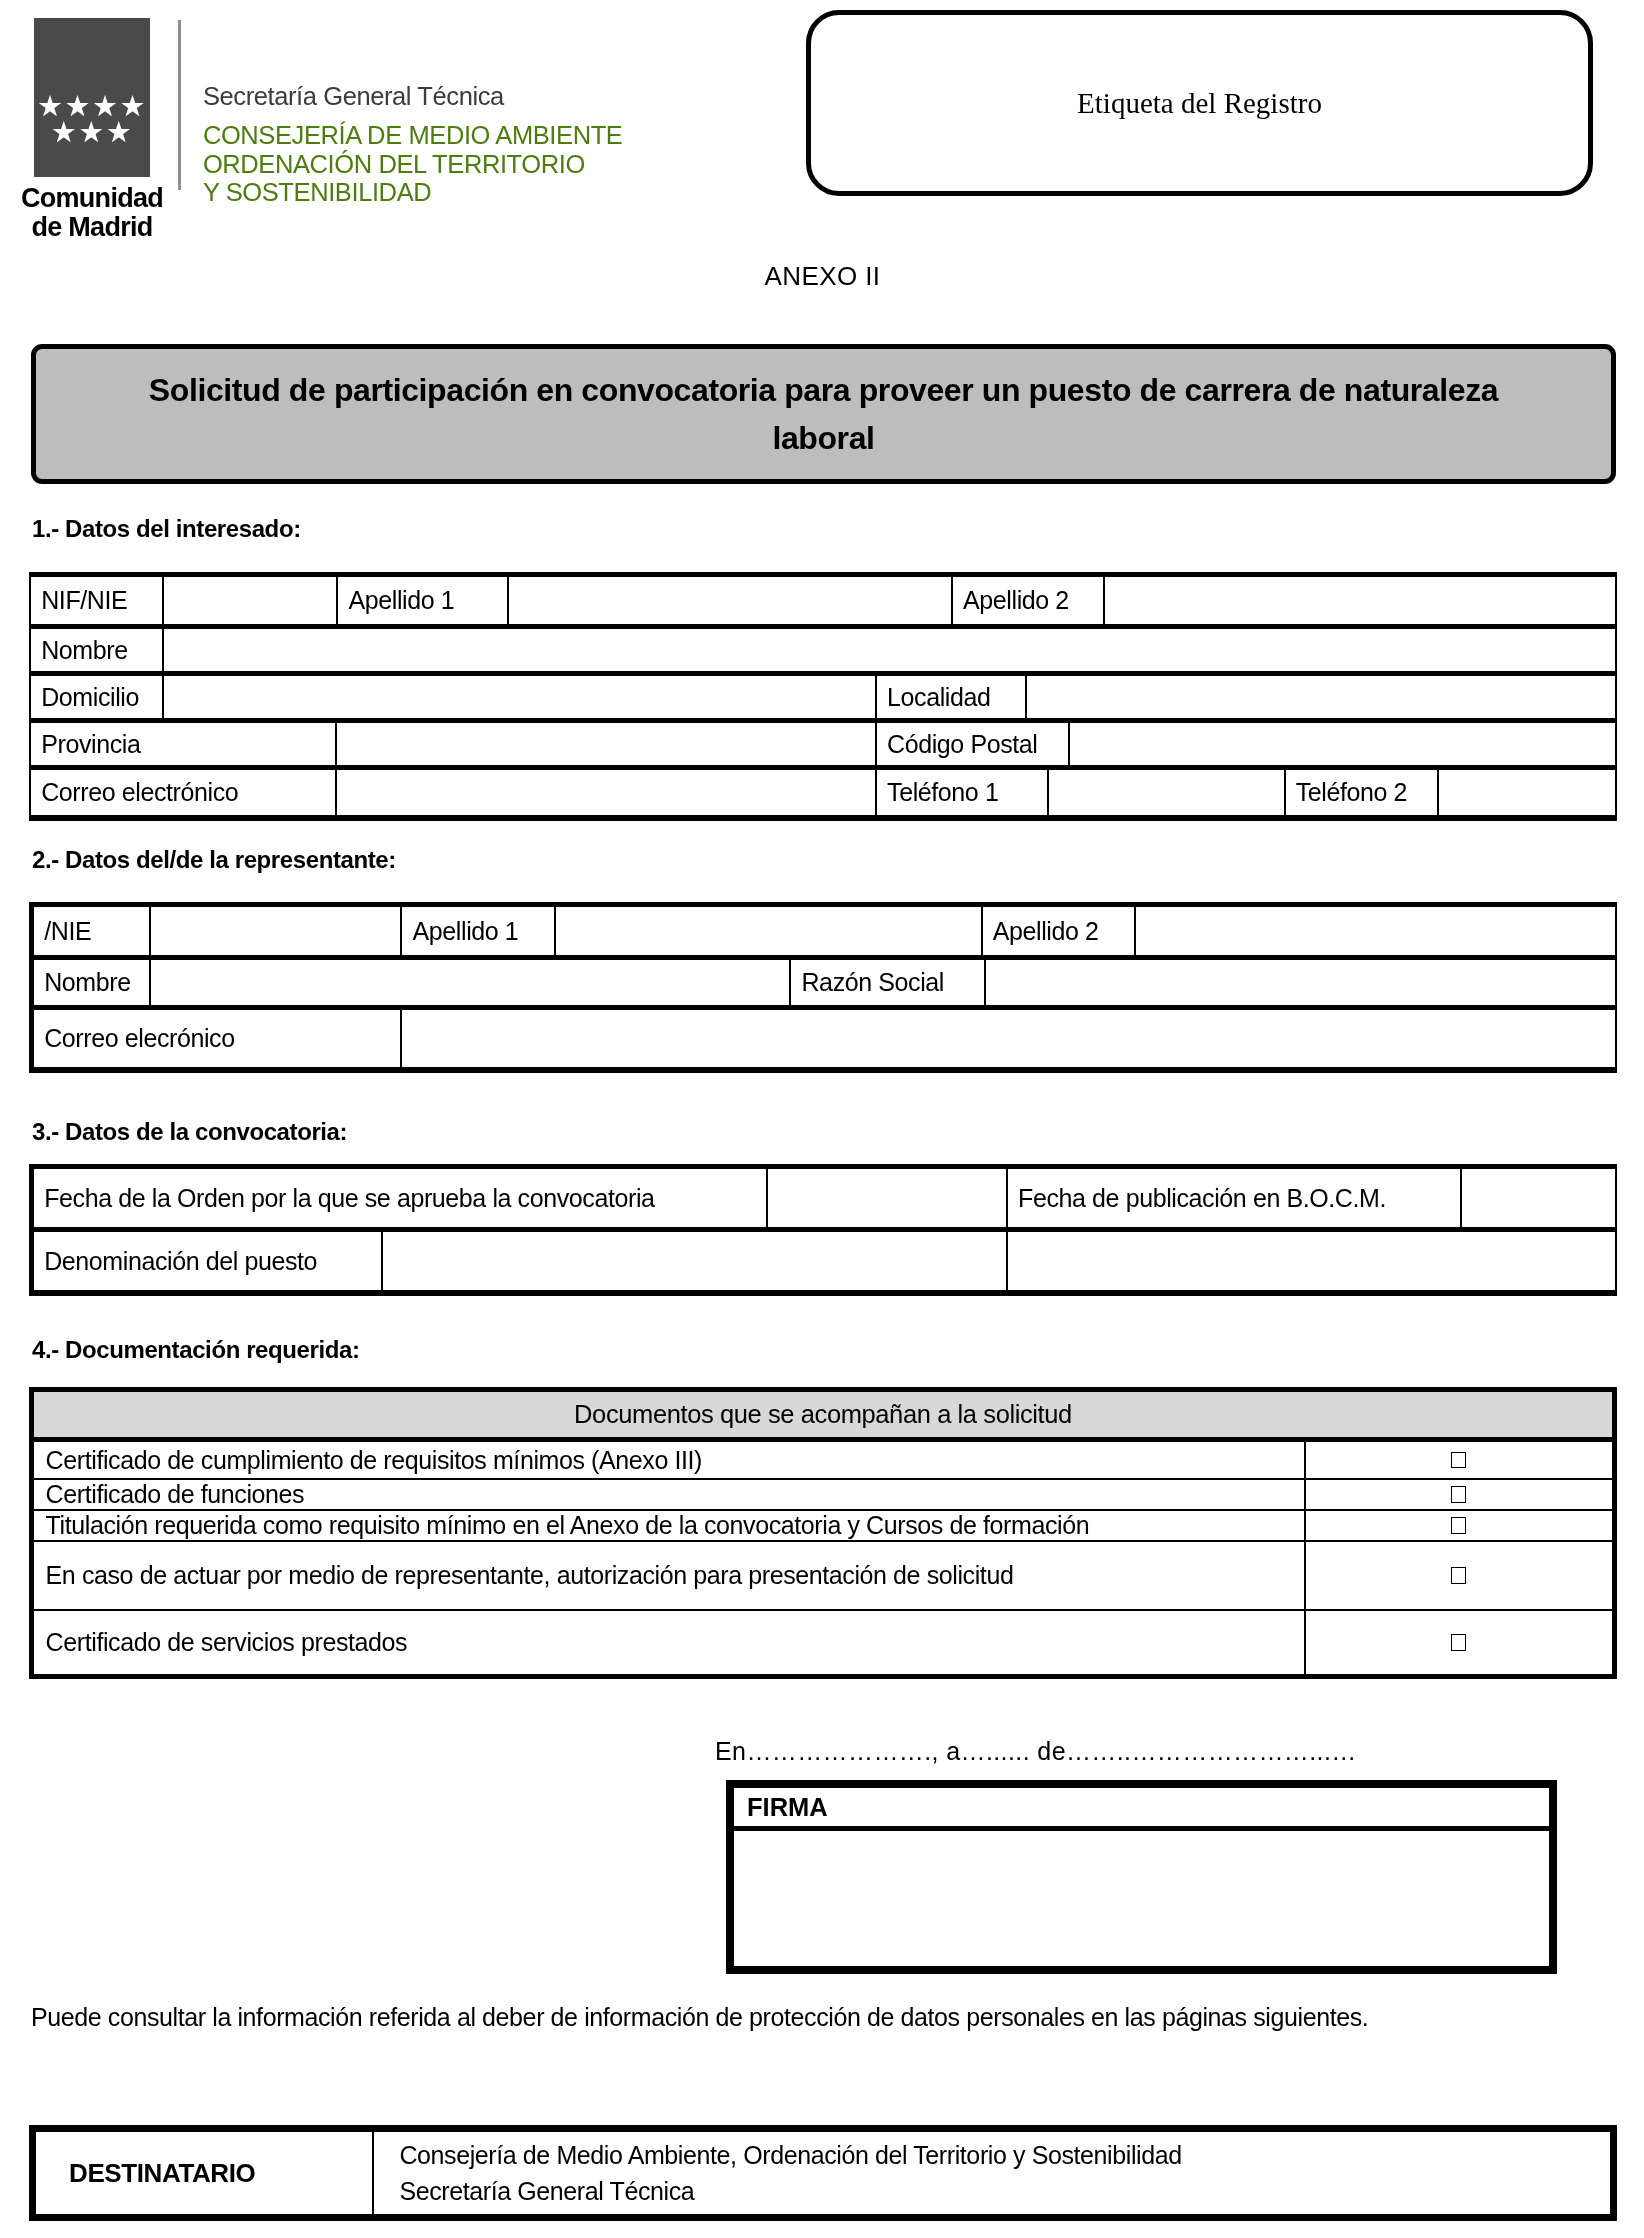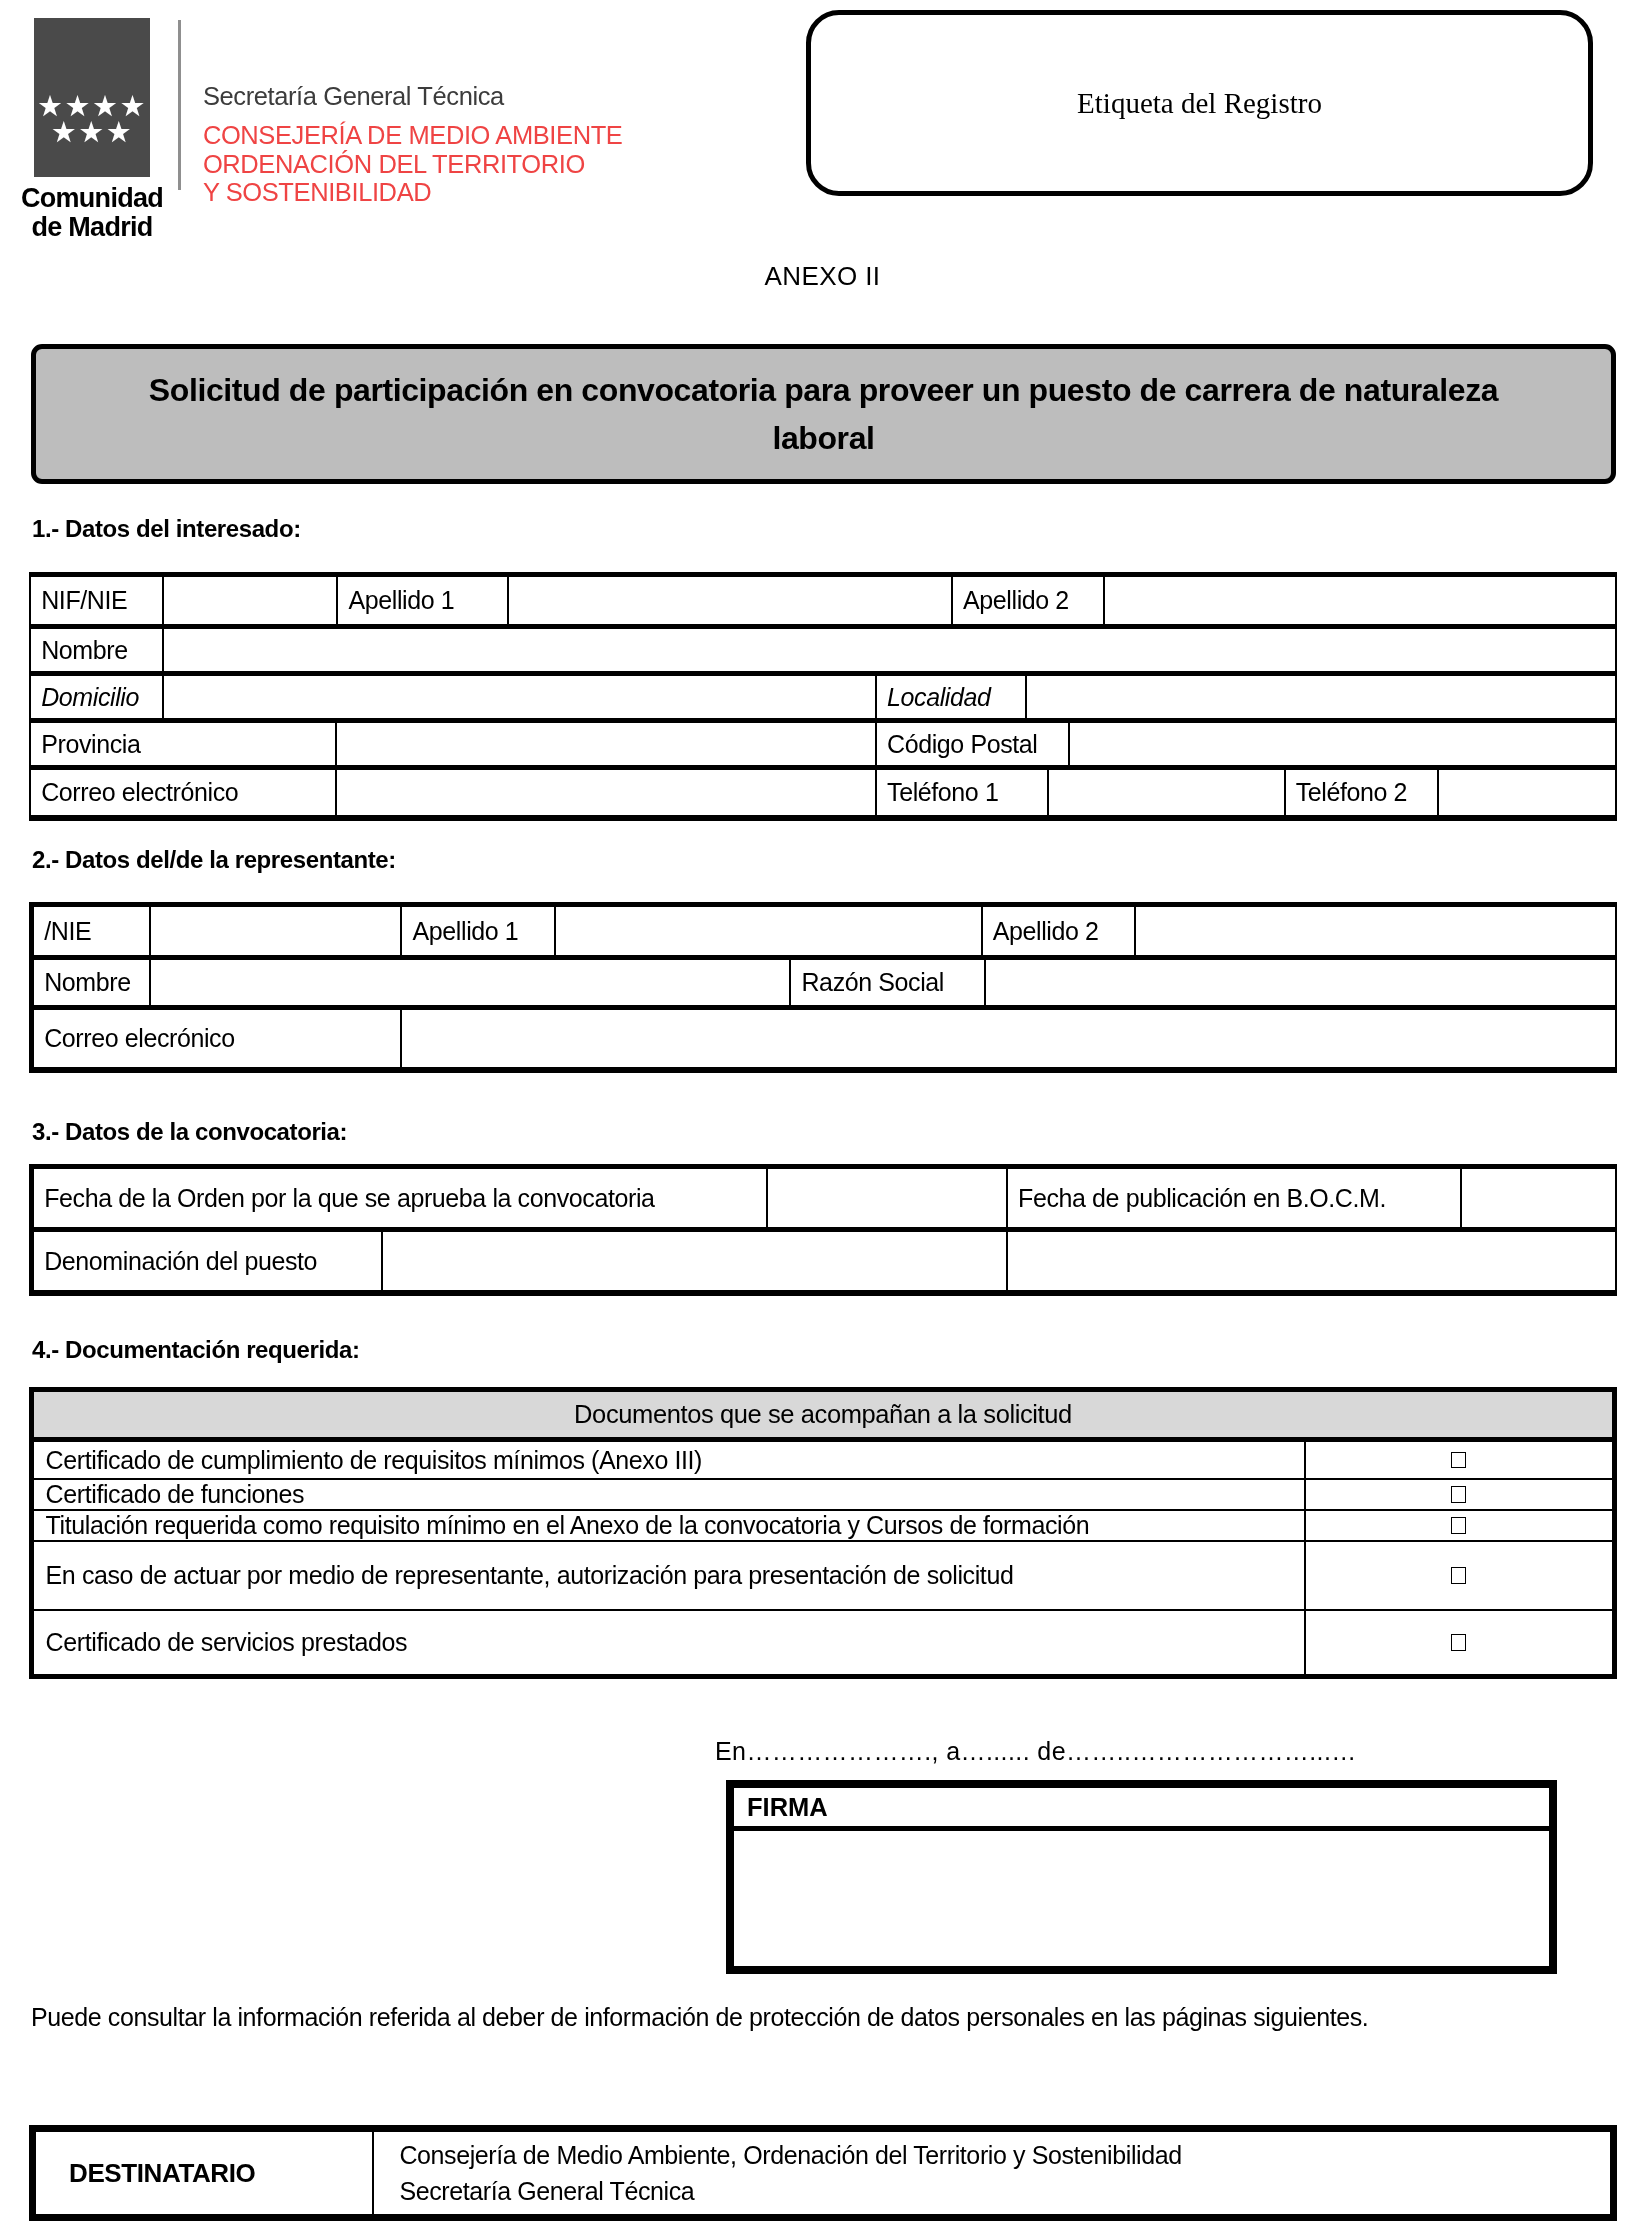--- a/index.html
+++ b/index.html
@@ -13,21 +13,21 @@
   }
   
   .logo-block{position:absolute;left:31px;top:17.5px;display:flex;}
   .flag-col{width:122px;display:flex;flex-direction:column;align-items:center;}
   .flag{width:116px;height:159px;background:#4a4a4a;display:flex;flex-direction:column;justify-content:center;align-items:center;padding-top:44px;box-sizing:border-box;}
   .stars-row{color:#ffffff;font-size:29px;line-height:26px;letter-spacing:1.5px;}
   .brand{margin-top:7.3px;font-weight:bold;font-size:27px;line-height:1.08;text-align:center;letter-spacing:-0.7px;}
   .logo-divider{width:2.9px;background:#8f8f8f;height:170px;margin:2.9px 22px 0 25px;}
   .org-col{padding-top:64px;}
   .org-line1{font-size:25.5px;color:#3c3c3c;margin-bottom:10.2px;letter-spacing:-0.4px;}
-  .org-upper{font-size:25.5px;color:#ef4444;line-height:1.13;letter-spacing:-0.4px;}
+  .org-upper{font-size:25.5px;color:#4d7c0f;line-height:1.13;letter-spacing:-0.4px;}
   
   .etiqueta{
     position:absolute;left:806px;top:10.2px;width:787px;height:186px;
     border:5.1px solid #000;border-radius:33px;
     display:flex;align-items:center;justify-content:center;box-sizing:border-box;
   }
   .etiqueta span{font-family:"Liberation Serif", serif;font-size:29px;}
   
   .anexo{position:absolute;left:0;top:261px;width:100%;text-align:center;font-size:26px;letter-spacing:0.4px;}
   .titlebar{
@@ -104,21 +104,21 @@
       <div class="td" style="width:11%;"></div>
       <div class="td" style="width:10.8%;">Apellido 1</div>
       <div class="td" style="width:28%;"></div>
       <div class="td" style="width:9.6%;">Apellido 2</div>
       <div class="td fill"></div>
     </div>
     <div class="tr" style="min-height:42px;">
       <div class="td" style="width:8.4%;">Nombre</div>
       <div class="td fill"></div>
     </div>
-    <div class="tr" style="min-height:42px;font-style:italic;">
+    <div class="tr" style="min-height:42px;">
       <div class="td" style="width:8.4%;">Domicilio</div>
       <div class="td" style="width:45%;"></div>
       <div class="td" style="width:9.5%;">Localidad</div>
       <div class="td fill"></div>
     </div>
     <div class="tr" style="min-height:42px;">
       <div class="td" style="width:19.3%;">Provincia</div>
       <div class="td" style="width:34.1%;"></div>
       <div class="td" style="width:12.2%;">Código Postal</div>
       <div class="td fill"></div>

